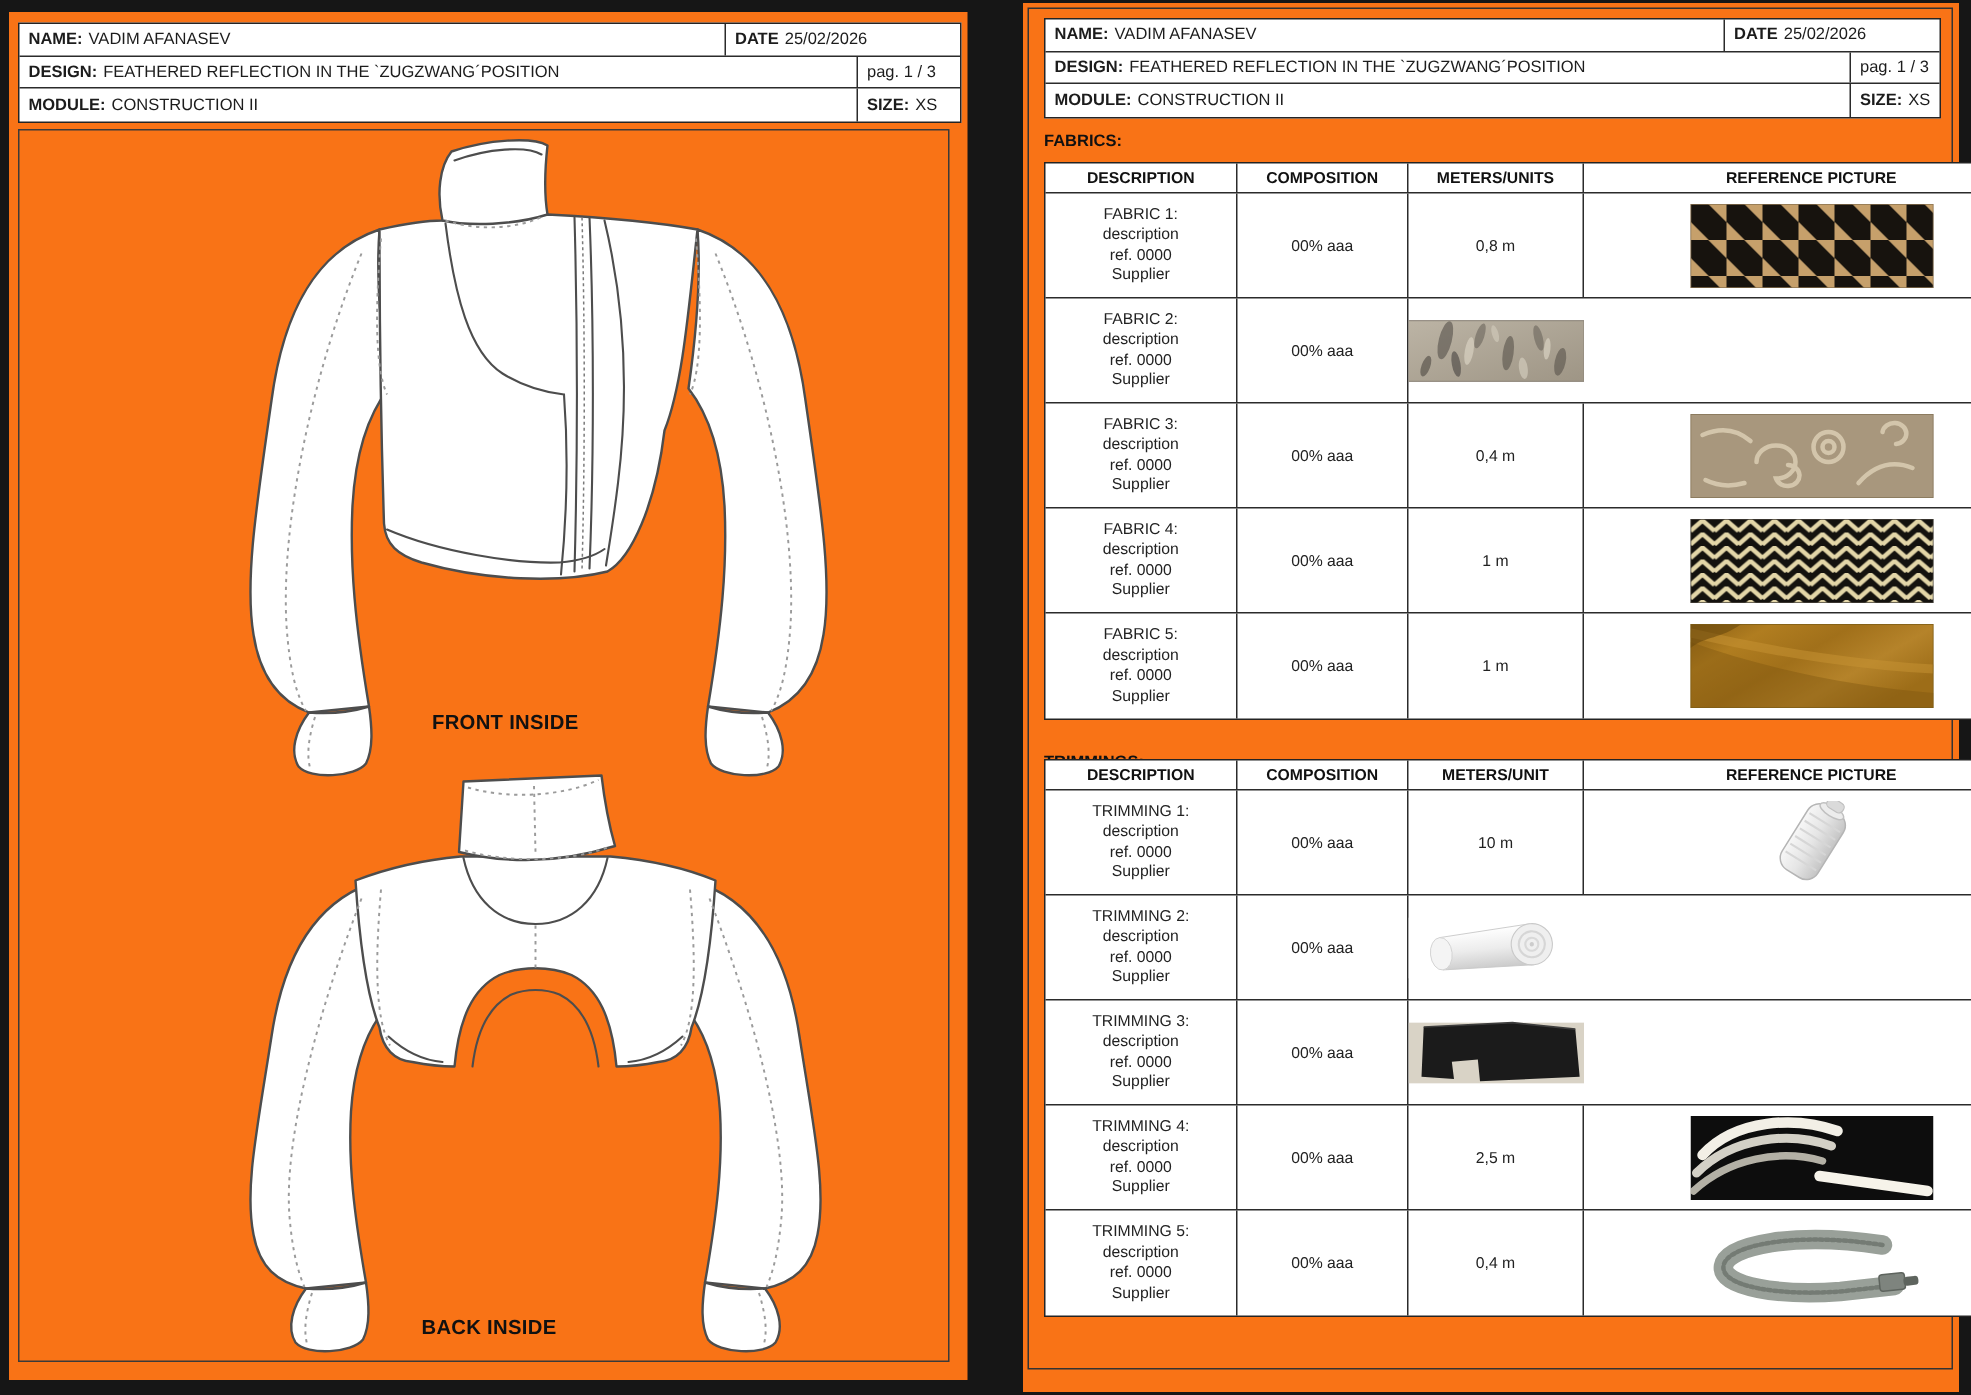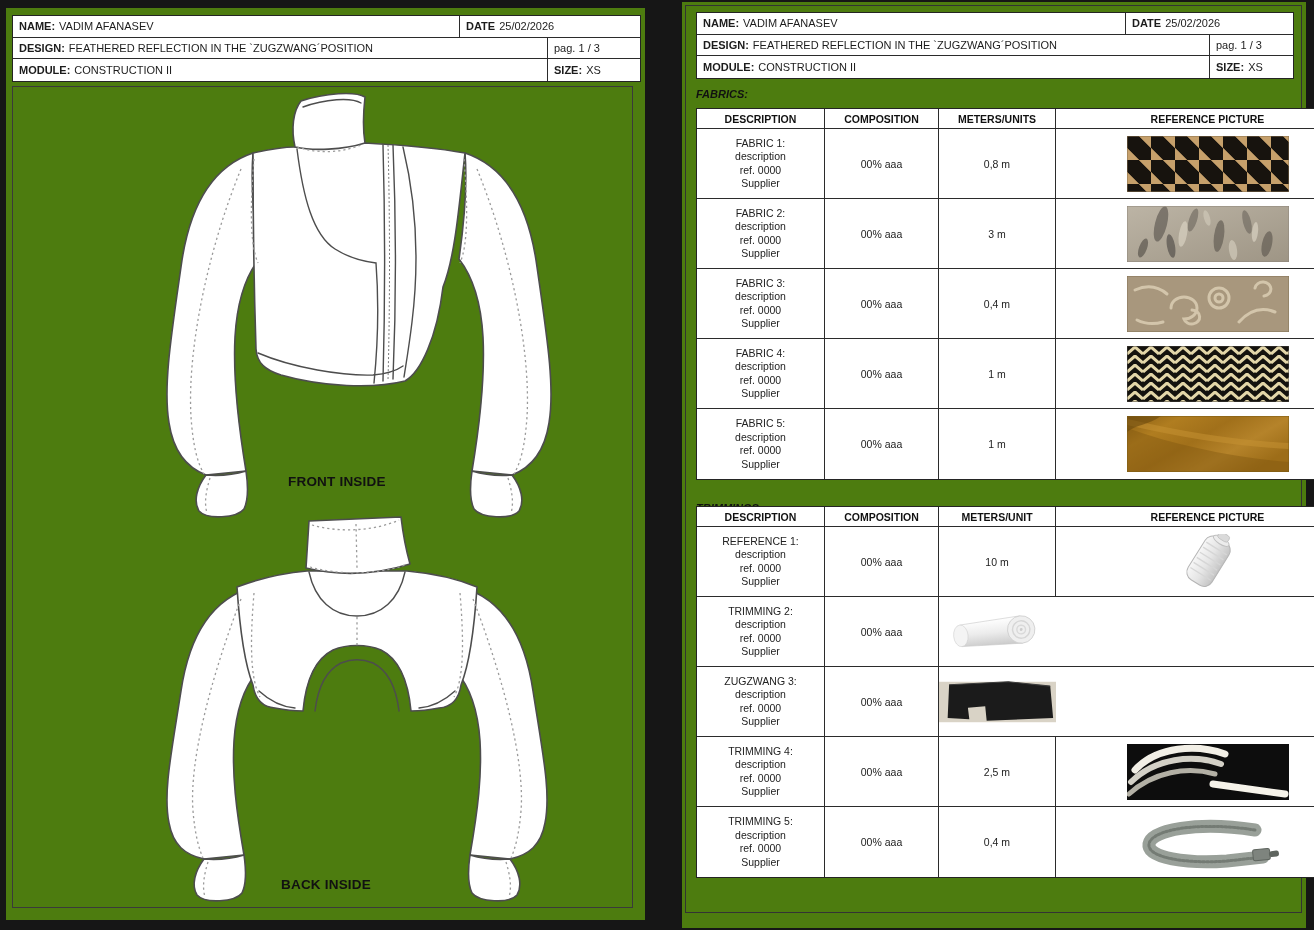--- a/index.html
+++ b/index.html
@@ -1,42 +1,42 @@
 <!DOCTYPE html>
 <html><head>
 <meta charset="utf-8">
 <style>
   html,body{margin:0;padding:0;}
   body{
     width:1314px;height:930px;position:relative;background:#161616;
     font-family:"Liberation Sans", sans-serif;overflow:hidden;
   }
-  .page{position:absolute;background:#4d7c0f;}
+  .page{position:absolute;background:#f97316;}
   #page-left{left:6px;top:8px;width:639px;height:912px;}
   #page-right{left:682px;top:2px;width:624px;height:926px;}
   #right-page-frame{position:absolute;left:3px;top:3px;width:617px;height:908px;
     border:1.6px solid #333;box-sizing:border-box;}
 
   
   .header-table{position:absolute;border:1.8px solid #242424;background:#fff;box-sizing:border-box;}
   #left-header{left:6px;top:7px;width:629px;}
   #right-header{left:14px;top:10px;width:598px;}
   .h-row{display:grid;height:21.5px;border-bottom:1.6px solid #2b2b2b;box-sizing:border-box;}
   .h-row:last-child{border-bottom:none;}
   #left-header .r1{grid-template-columns:446px 1fr;}
   #left-header .r2,#left-header .r3{grid-template-columns:534px 1fr;}
   #right-header .r1{grid-template-columns:428px 1fr;}
   #right-header .r2,#right-header .r3{grid-template-columns:512px 1fr;}
   .h-cell{display:flex;align-items:center;padding:0 6px;font-size:11px;color:#1c1c1c;
     white-space:nowrap;overflow:hidden;}
-  .h-cell + .h-cell{border-left:1.6px solid #2b2b2b;}
+  .h-cell + .h-cell{border-left:1.6px solid #2b2b2b;margin-left:24px;}
   .h-label{font-weight:bold;margin-right:4px;}
 
   
-  .section-label{position:absolute;left:14px;font-weight:bold;font-size:11px;color:#111;font-style:italic;}
+  .section-label{position:absolute;left:14px;font-weight:bold;font-size:11px;color:#111;}
   #fabrics-label{top:86px;}
   #trimmings-label{top:480px;margin-top:20px;}
   .data-table{position:absolute;left:14px;width:664px;border:1.8px solid #242424;
     background:#fff;box-sizing:border-box;}
   #fabrics-table{top:106px;}
   #trimmings-table{top:504px;}
   .t-head{display:grid;grid-template-columns:128px 114px 117px 1fr;height:20px;
     border-bottom:1.6px solid #2b2b2b;box-sizing:border-box;}
   .t-th{display:flex;align-items:center;justify-content:center;font-weight:bold;
     font-size:10.5px;color:#111;border-right:1.6px solid #2b2b2b;}
@@ -225,21 +225,20 @@
         </div>
       </div>
       <div class="t-row">
         <div class="t-cell t-desc">
           <div>FABRIC 2:</div>
           <div>description</div>
           <div>ref. 0000</div>
           <div>Supplier</div>
         </div>
         <div class="t-cell">00% aaa</div>
-        <div class="t-cell">3 m</div>
         <div class="t-cell t-pic">
           <svg width="162" height="56" viewBox="0 0 162 56">
       <defs>
         <linearGradient id="cr-g" x1="0" y1="0" x2="1" y2="1">
           <stop offset="0" stop-color="#bcb4a5"></stop>
                 <stop offset="1" stop-color="#9e9585"></stop>
         </linearGradient>
       </defs>
       <rect width="162" height="56" fill="url(#cr-g)"></rect>
       <g opacity="0.6">
@@ -341,21 +340,21 @@
   <div class="section-label" id="trimmings-label">TRIMMINGS:</div>
   <div class="data-table" id="trimmings-table">
       <div class="t-head">
         <div class="t-th">DESCRIPTION</div>
         <div class="t-th">COMPOSITION</div>
         <div class="t-th">METERS/UNIT</div>
         <div class="t-th">REFERENCE PICTURE</div>
       </div>
       <div class="t-row">
         <div class="t-cell t-desc">
-          <div>REFERENCE 1:</div>
+          <div>TRIMMING 1:</div>
           <div>description</div>
           <div>ref. 0000</div>
           <div>Supplier</div>
         </div>
         <div class="t-cell">00% aaa</div>
         <div class="t-cell">10 m</div>
         <div class="t-cell t-pic">
           <svg width="162" height="56" viewBox="0 0 162 56">
       <defs>
         <linearGradient id="sp-g" x1="0" y1="0" x2="1" y2="0">
@@ -398,21 +397,21 @@
         <circle cx="114" cy="28" r="19" fill="#efefef" stroke="#c9c9c9" stroke-width="1"></circle>
         <circle cx="114" cy="28" r="12" fill="none" stroke="#d6d6d6" stroke-width="2"></circle>
         <circle cx="114" cy="28" r="6" fill="none" stroke="#d9d9d9" stroke-width="2"></circle>
         <circle cx="114" cy="28" r="2" fill="#cccccc"></circle>
       </g>
     </svg>
         </div>
       </div>
       <div class="t-row">
         <div class="t-cell t-desc">
-          <div>ZUGZWANG 3:</div>
+          <div>TRIMMING 3:</div>
           <div>description</div>
           <div>ref. 0000</div>
           <div>Supplier</div>
         </div>
         <div class="t-cell">00% aaa</div>
         <div class="t-cell t-pic">
           <svg width="162" height="56" viewBox="0 0 162 56">
       <rect width="162" height="56" fill="#d9d3c6"></rect>
       <path d="M14,4 L96,0 L154,6 L158,50 L66,54 L64,34 L40,36 L42,52 L12,50 Z" fill="#1b1b1b"></path>
       <path d="M14,4 L96,0 L154,6" stroke="#3d3d3d" stroke-width="1.5" fill="none"></path>

